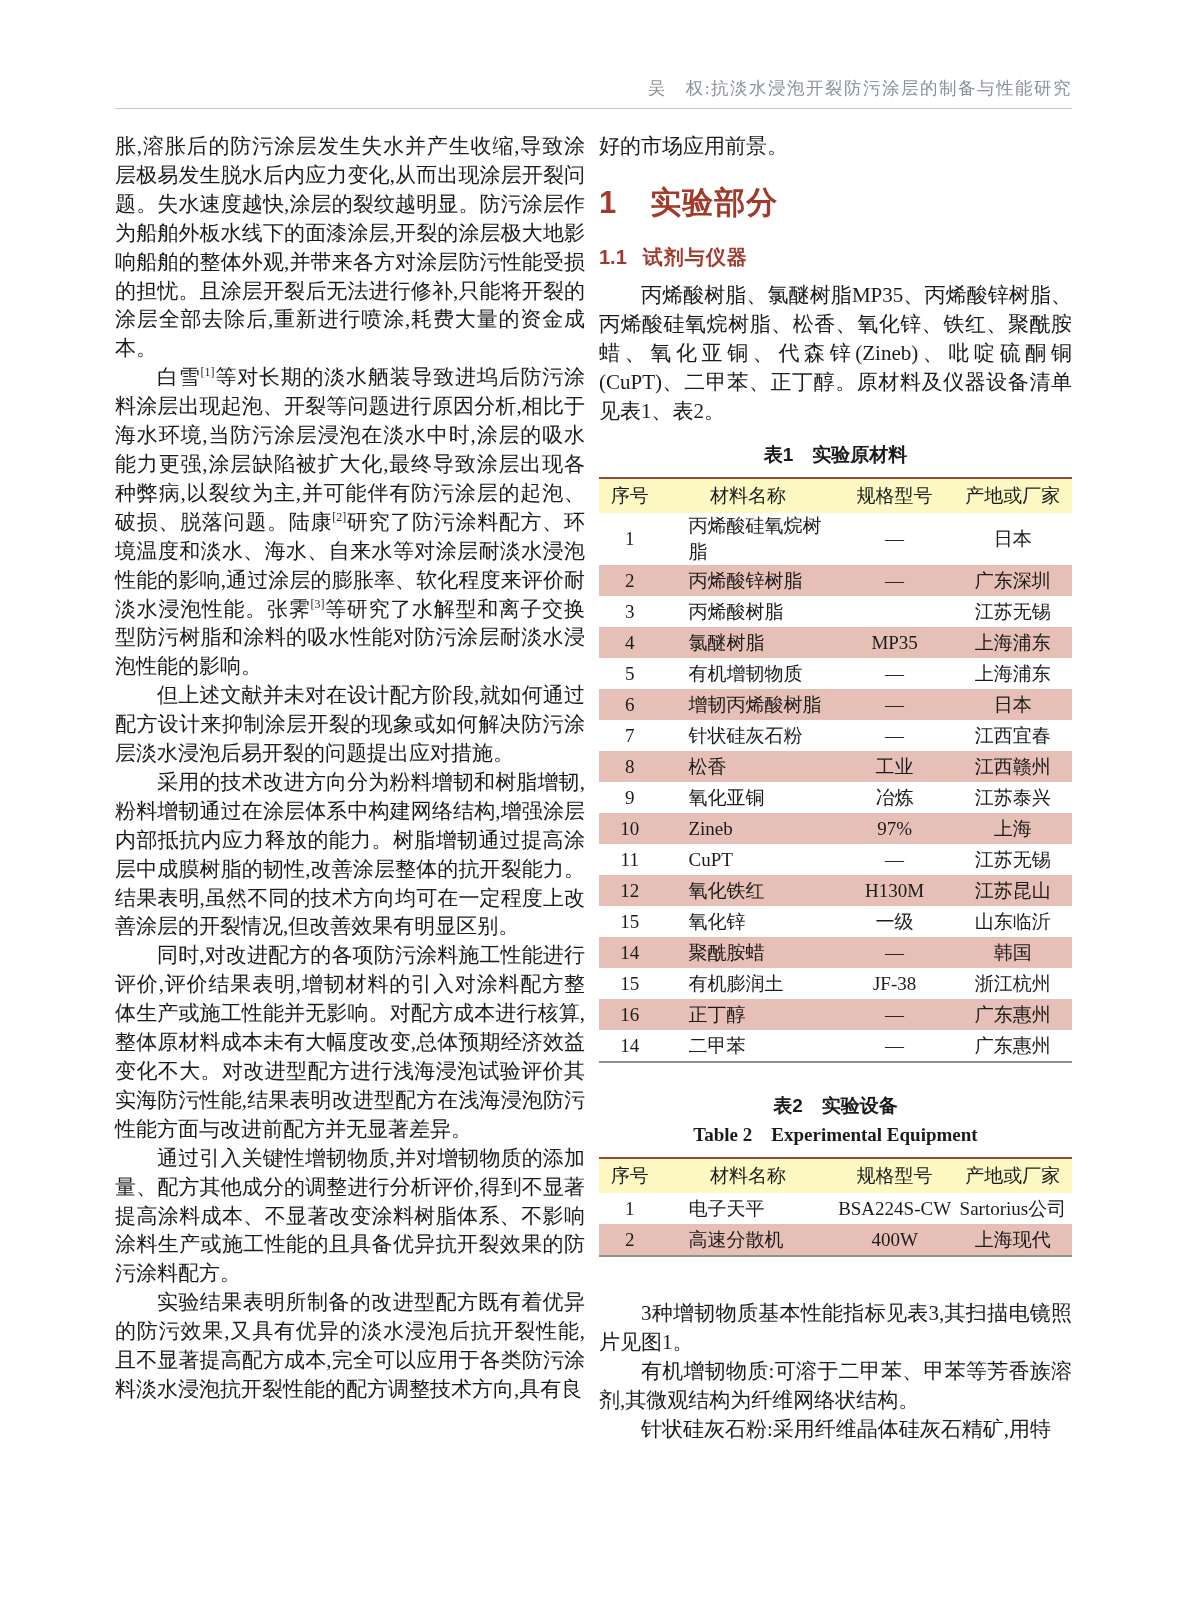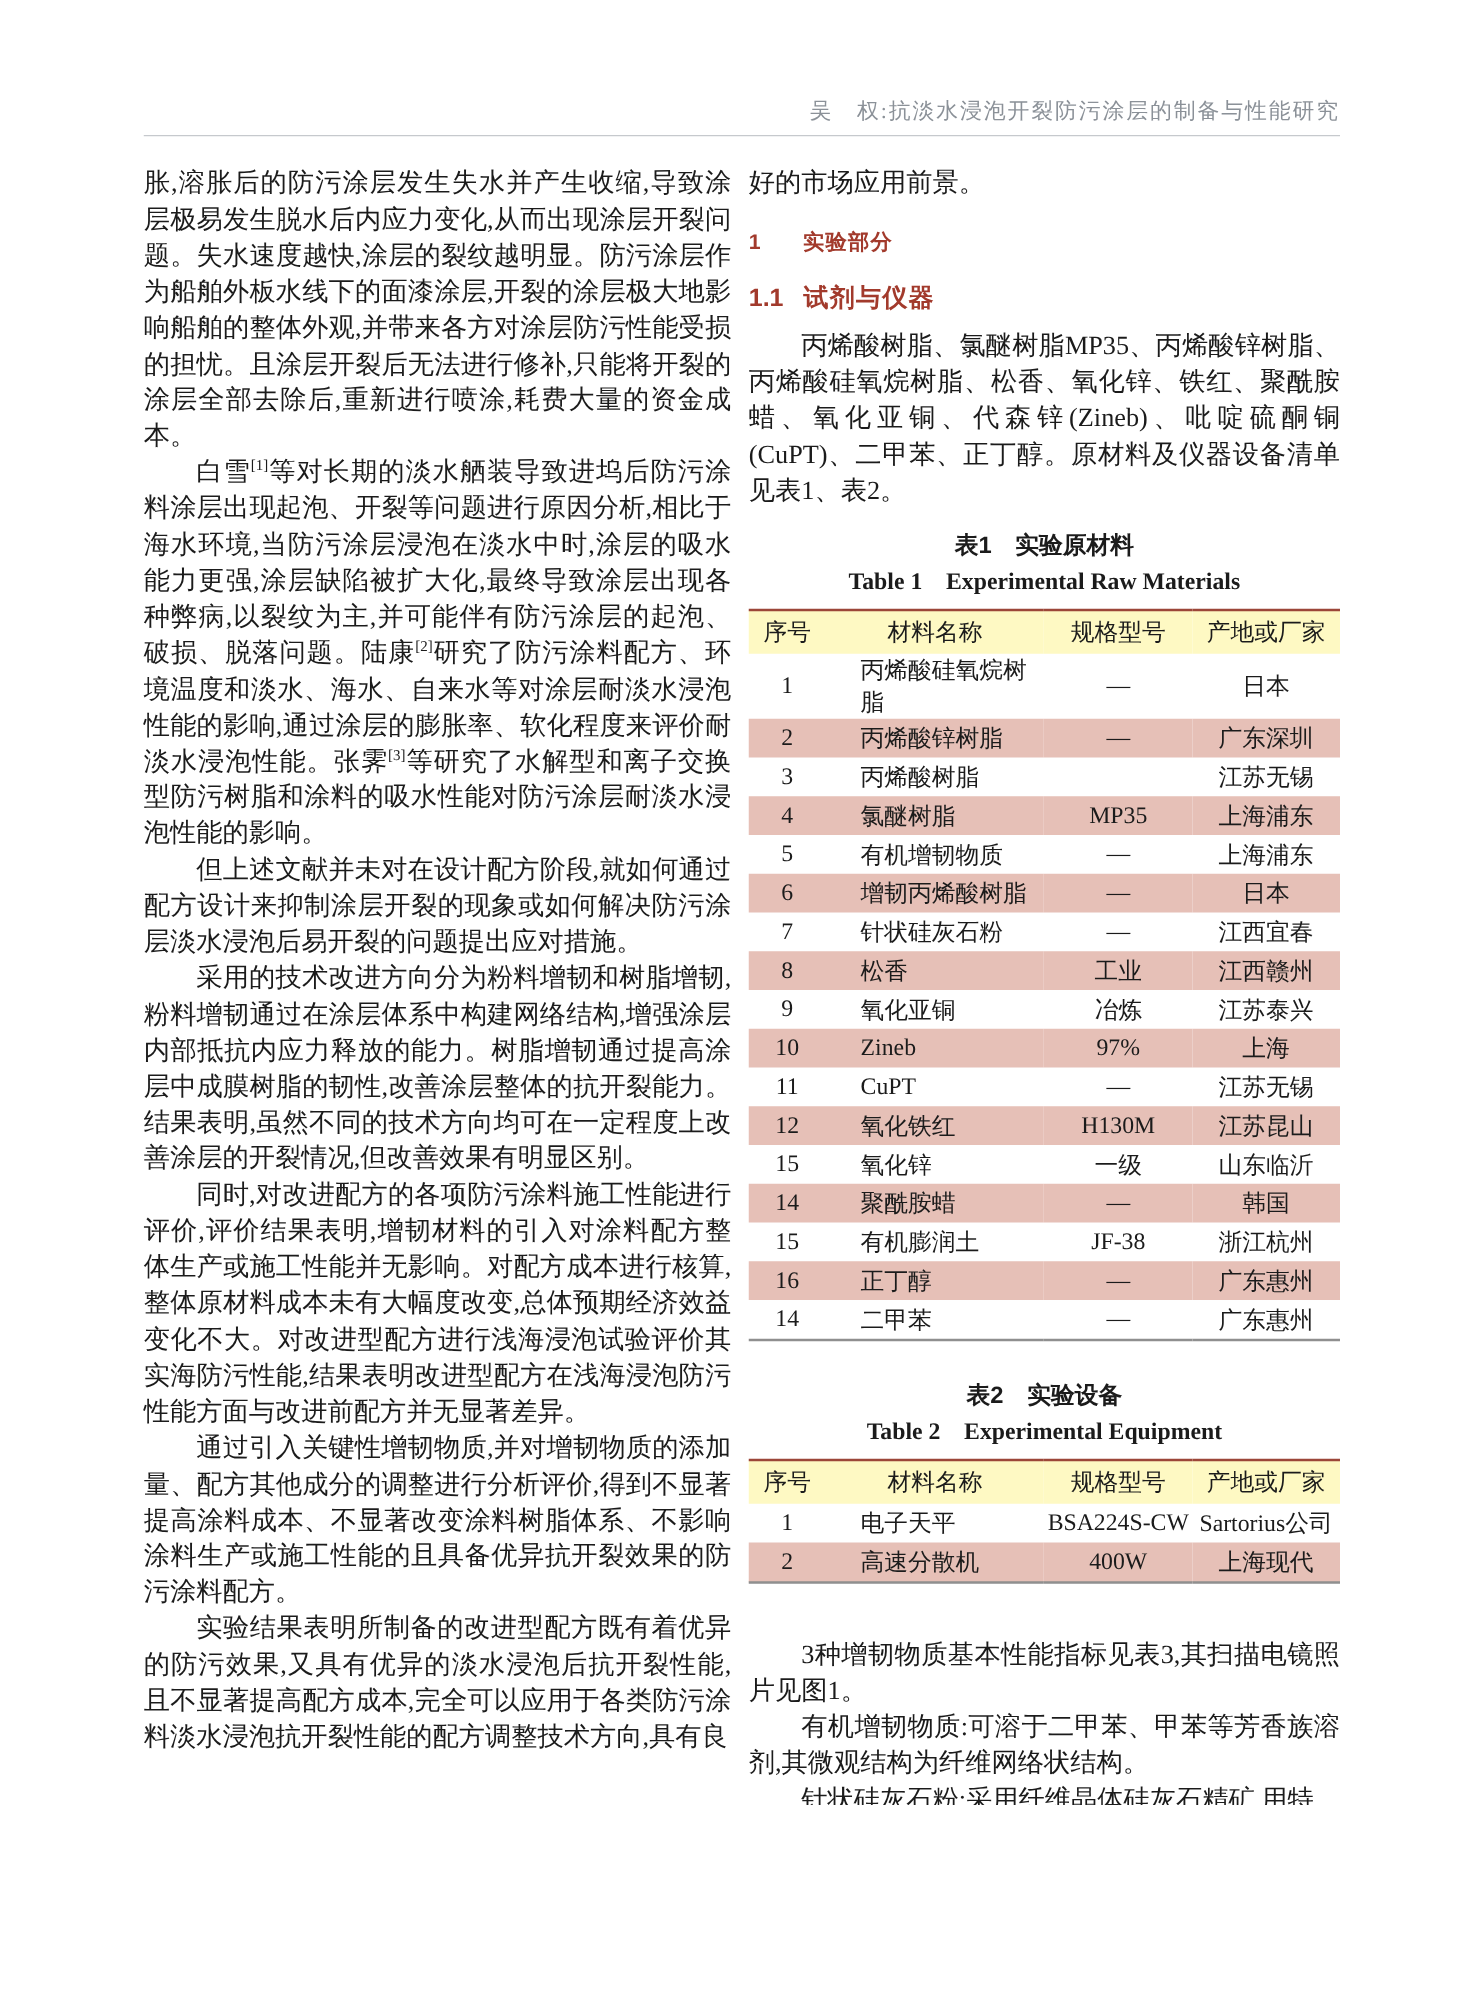--- a/index.html
+++ b/index.html
@@ -14,21 +14,21 @@
   
   .col-left{position:absolute;left:115px;top:132px;width:470px;}
   .col-right{position:absolute;left:599px;top:132px;width:473px;}
 
   .para{font-size:21px;line-height:28.9px;text-align:justify;margin:0;}
   .para.indent{text-indent:2em;}
   sup.cite{font-size:12px;line-height:0;}
 
   
   .sec-h1{color:#a23a2c;font-family:"Liberation Sans", sans-serif;font-weight:bold;
-    font-size:17px;margin:21px 0 20px 0;letter-spacing:1px;}
+    font-size:31px;margin:21px 0 20px 0;letter-spacing:1px;}
   .sec-h1 .num{margin-right:34px;letter-spacing:0;}
   .sec-h2{color:#a23a2c;font-family:"Liberation Sans", sans-serif;font-weight:bold;
     font-size:20px;margin:4px 0 10px 0;letter-spacing:1px;}
   .sec-h2 .num{margin-right:16px;letter-spacing:0;}
 
   
   .tablewrap{margin-top:17px;}
   .tablewrap.second{margin-top:30px;}
   .tbl-title-cn{text-align:center;font-size:19px;font-weight:bold;
     font-family:"Liberation Sans", sans-serif;}
@@ -76,21 +76,20 @@
     <p class="para">好的市场应用前景。</p>
 
     <div class="sec-h1"><span class="num">1</span><span>实验部分</span></div>
 
     <div class="sec-h2"><span class="num">1.1</span><span>试剂与仪器</span></div>
 
     <p class="para indent">丙烯酸树脂、氯醚树脂MP35、丙烯酸锌树脂、丙烯酸硅氧烷树脂、松香、氧化锌、铁红、聚酰胺蜡、氧化亚铜、代森锌(Zineb)、吡啶硫酮铜(CuPT)、二甲苯、正丁醇。原材料及仪器设备清单见表1、表2。</p>
 
     <div class="tablewrap">
       <div class="tbl-title-cn">表1　实验原材料</div>
-      <div class="tbl-title-en">Table 1　Experimental Raw Materials</div>
       <table class="datatable">
         <colgroup>
             <col class="c-no">
             <col class="c-name">
             <col class="c-spec">
             <col class="c-origin">
           </colgroup>
         <thead>
           <tr>
             <th>序号</th>

